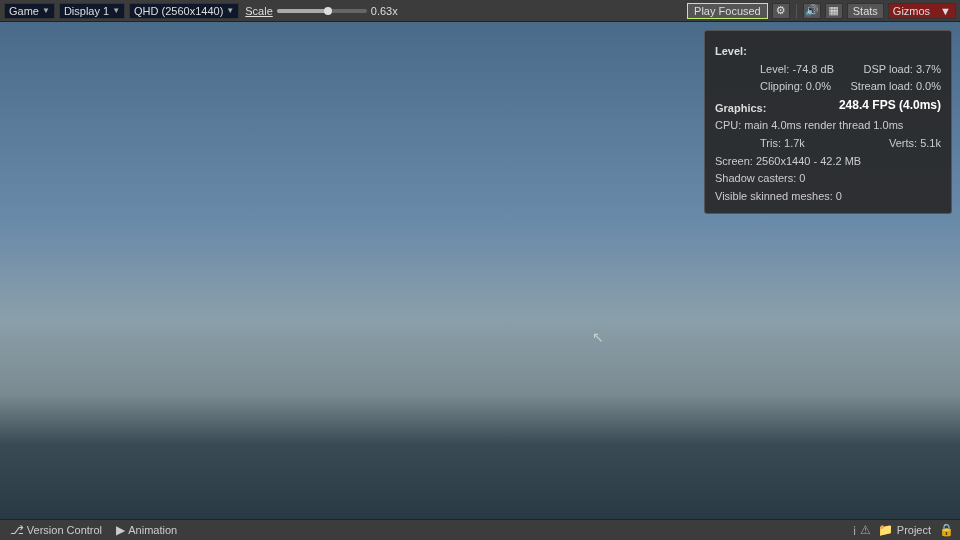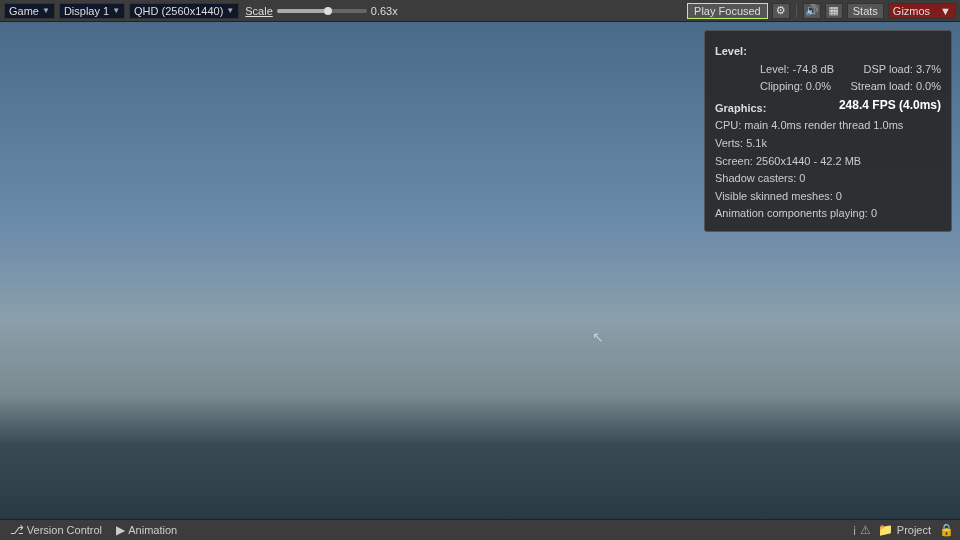--- a/index.html
+++ b/index.html
@@ -332,33 +332,31 @@
 
     <div class="stats-row" style="">
       <span class="stats-section-label">Graphics:</span>
       <span class="stats-fps">248.4 FPS (4.0ms)</span>
     </div>
 
     <div>
       <span>CPU: main 4.0ms  render thread 1.0ms</span>
     </div>
     <div class="stats-row">
+      <span class="stats-col">Tris: 1.7k</span>
       <span>Verts: 5.1k</span>
     </div>
     <div>
       <span>Screen: 2560x1440 - 42.2 MB</span>
     </div>
     <div class="stats-row">
       <span>Shadow casters: 0</span>
     </div>
     <div>
       <span>Visible skinned meshes: 0</span>
-    </div>
-    <div>
-      <span>Animation components playing: 0</span>
     </div>
   </div>
 
   <div style="position:absolute; top:307px; left:592px; color:#ccc; font-size:14px; pointer-events:none;">↖</div>
 </div>
 
 <div id="bottom-bar">
   <div class="bottom-tab">
     <span class="bottom-tab-icon">⎇</span>
     <span>Version Control</span>

